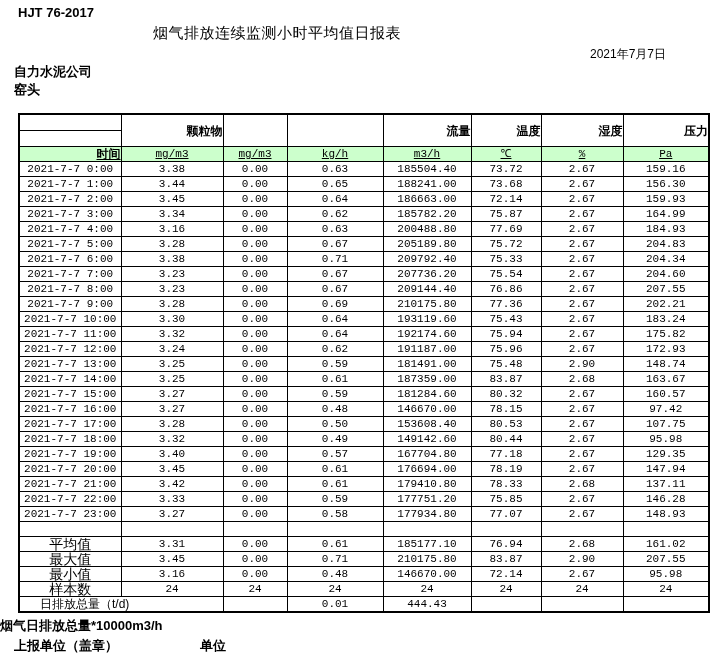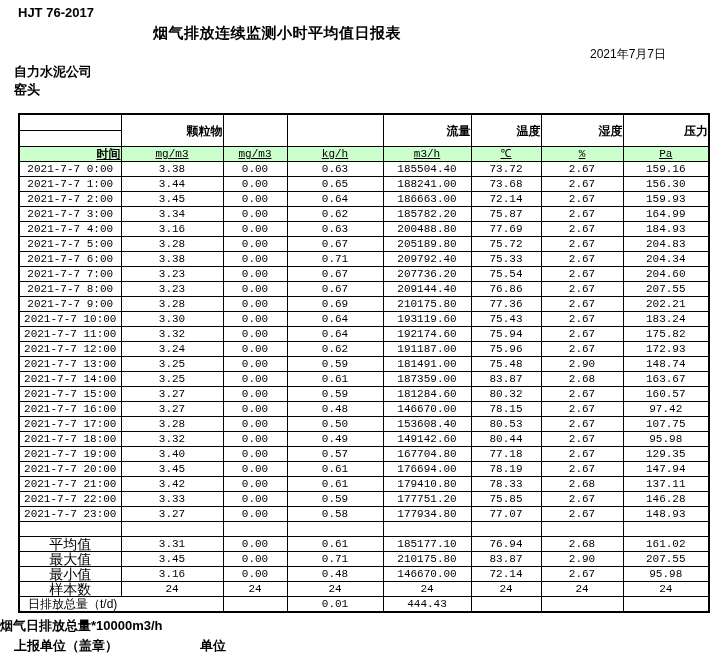--- a/index.html
+++ b/index.html
@@ -4,21 +4,21 @@
 <style>
   html,body{margin:0;padding:0;}
   body{
     width:724px;height:658px;background:#ffffff;position:relative;
     font-family:"Liberation Sans","DejaVu Sans",sans-serif;color:#000;
     overflow:hidden;
   }
   .abs{position:absolute;white-space:nowrap;}
   #standard{left:18px;top:5px;font-size:13px;font-weight:bold;
     font-family:Liberation Sans, sans-serif;}
-  #title{left:153px;top:24px;font-size:15px;font-weight:bold;letter-spacing:0.5px;text-align:center;}
+  #title{left:153px;top:24px;font-size:15px;font-weight:normal;letter-spacing:0.5px;text-align:center;}
   #date{left:590px;top:46px;font-size:12px;}
   #company{left:14px;top:63px;font-size:13px;font-weight:bold;}
   #station{left:14px;top:81px;font-size:13px;font-weight:bold;}
 
   table#report{
     position:absolute;left:18px;top:113px;
     border-collapse:collapse;table-layout:fixed;
     border:2px solid #000;
   }
   #report td{
@@ -34,21 +34,21 @@
     font-family:"Liberation Sans","DejaVu Sans",sans-serif;
     font-size:12px;font-weight:bold;text-align:right;
   }
   #report tr.unit-row td{background:var(--hdr-green,#ccffcc);height:14px;text-decoration:underline;}
   #report td.sum-label{
     font-family:"Liberation Sans","DejaVu Sans",sans-serif;
     font-size:14px;font-weight:normal;
   }
   #report td.total-label{
     font-family:"Liberation Sans","DejaVu Sans",sans-serif;
-    font-size:12px;font-weight:normal;text-align:left;padding-left:8px;
+    font-size:12px;font-weight:normal;text-align:left;padding-left:20px;
   }
   #footnote{left:0;top:617px;font-size:13px;font-weight:bold;}
   #report-unit{left:14px;top:637px;font-size:13px;font-weight:bold;}
   #unit-label{left:200px;top:637px;font-size:13px;font-weight:bold;}
 </style>
 </head>
 <body style="--hdr-green: #ccffcc;">
 
 <div class="abs" id="standard">HJT  76-2017</div>
 <div class="abs" id="title">烟气排放连续监测小时平均值日报表</div>

